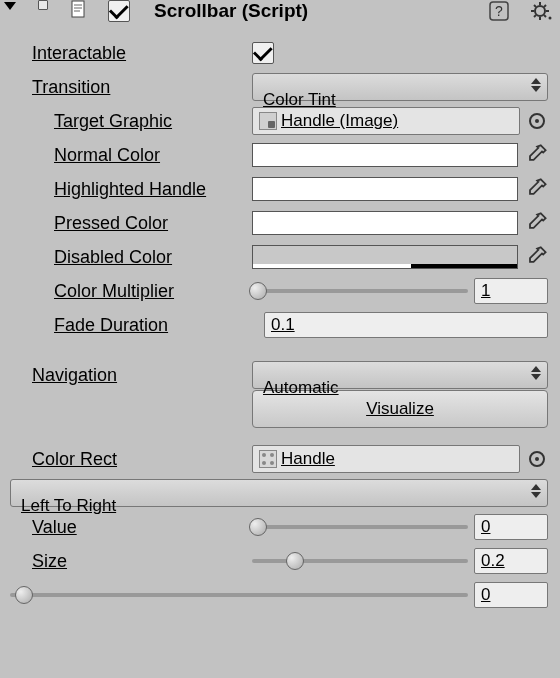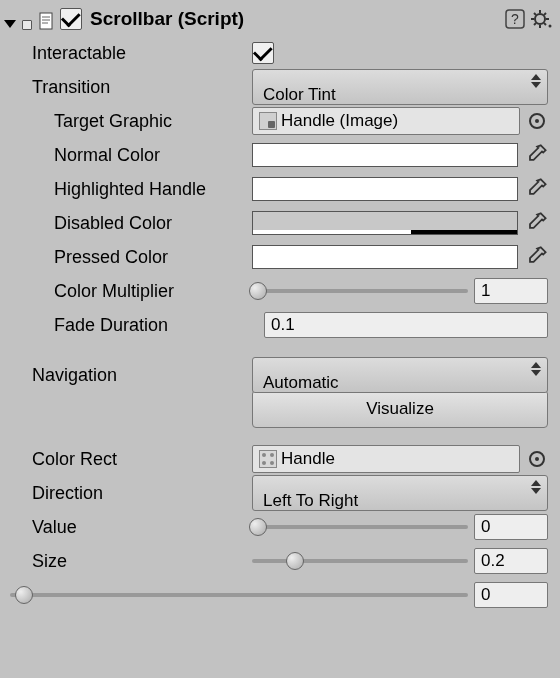--- a/index.html
+++ b/index.html
@@ -10,23 +10,23 @@
     font-family: Arial, Helvetica, sans-serif;
     font-size: 18px;
     color: #000;
     overflow: hidden;
   }
   .component {
     padding: 0 4px 8px 4px;
   }
   .header {
     display: flex;
-    align-items: flex-end;
+    align-items: flex-start;
     height: 30px;
-    gap: 4px;
+    gap: 20px;
     padding-right: 4px;
   }
   .foldout {
     width: 0; height: 0;
     border-left: 8px solid #000;
     border-top: 6px solid transparent;
     border-bottom: 6px solid transparent;
     transform: rotate(90deg);
     margin: 0 4px 0 2px;
   }
@@ -61,20 +61,21 @@
     flex: 1;
     padding-left: 4px;
     font-size: 19px;
   }
   .help-icon, .gear-icon {
     width: 22px; height: 22px;
     display: flex; align-items: center; justify-content: center;
   }
   .body {
     padding: 6px 6px 0 6px;
+    text-decoration: underline;
   }
   .row {
     display: flex;
     align-items: center;
     height: 34px;
   }
   .row.spacer { height: 16px; }
   .label {
     flex: 0 0 242px;
     padding-left: 22px;
@@ -83,26 +84,25 @@
   .label.indent { padding-left: 44px; }
   .control {
     flex: 1;
     display: flex;
     align-items: center;
     gap: 6px;
     padding-right: 2px;
   }
   .dropdown {
     flex: 1;
-    height: 36px;
+    height: 28px;
     background: linear-gradient(#dcdcdc,#c4c4c4);
     border: 1px solid #777;
     border-radius: 3px;
     display: flex;
-    align-items: center;
     padding: 16px 22px 0 10px;
     position: relative;
     font-size: 17px;
   }
   .dropdown .arrows {
     position: absolute; right: 6px; top: 4px;
     display: flex; flex-direction: column; gap: 2px;
   }
   .arrows .up {
     width: 0;height:0;border-left:5px solid transparent;border-right:5px solid transparent;border-bottom:6px solid #333;
@@ -307,41 +307,41 @@
         </div>
         <div class="eyedropper">
           <svg viewBox="0 0 20 20">
               <path d="M14 2l4 4-2 2-1-1-7 7H5v-3l7-7-1-1z" fill="none" stroke="#333" stroke-width="1.5"></path>
             </svg>
         </div>
       </div>
     </div>
 
     <div class="row">
-      <div class="label indent">Disabled Color</div>
-      <div class="control">
-        <div class="colorfield disabled">
+      <div class="label indent">Pressed Color</div>
+      <div class="control">
+        <div class="colorfield">
           <div class="alpha">
-              <div class="fill" style="width:60%"></div>
+              <div class="fill" style="width:100%"></div>
             </div>
         </div>
         <div class="eyedropper">
           <svg viewBox="0 0 20 20">
               <path d="M14 2l4 4-2 2-1-1-7 7H5v-3l7-7-1-1z" fill="none" stroke="#333" stroke-width="1.5"></path>
             </svg>
         </div>
       </div>
     </div>
 
     <div class="row">
-      <div class="label indent">Pressed Color</div>
-      <div class="control">
-        <div class="colorfield">
+      <div class="label indent">Disabled Color</div>
+      <div class="control">
+        <div class="colorfield disabled">
           <div class="alpha">
-              <div class="fill" style="width:100%"></div>
+              <div class="fill" style="width:60%"></div>
             </div>
         </div>
         <div class="eyedropper">
           <svg viewBox="0 0 20 20">
               <path d="M14 2l4 4-2 2-1-1-7 7H5v-3l7-7-1-1z" fill="none" stroke="#333" stroke-width="1.5"></path>
             </svg>
         </div>
       </div>
     </div>
 
@@ -404,21 +404,20 @@
             <span style="left:2px;bottom:2px"></span>
               <span style="right:2px;bottom:2px"></span>
           </div>
           <span>Handle</span>
         </div>
         <div class="circle-target"></div>
       </div>
     </div>
 
     <div class="row">
-      <div class="label">Direction</div>
       <div class="control">
         <div class="dropdown">
           <span>Left To Right</span>
           <div class="arrows">
               <div class="up"></div>
               <div class="down"></div>
             </div>
         </div>
       </div>
     </div>

